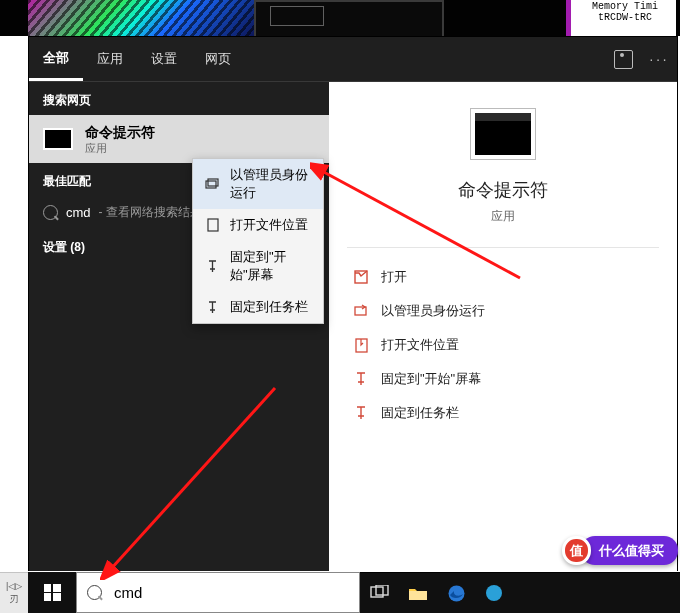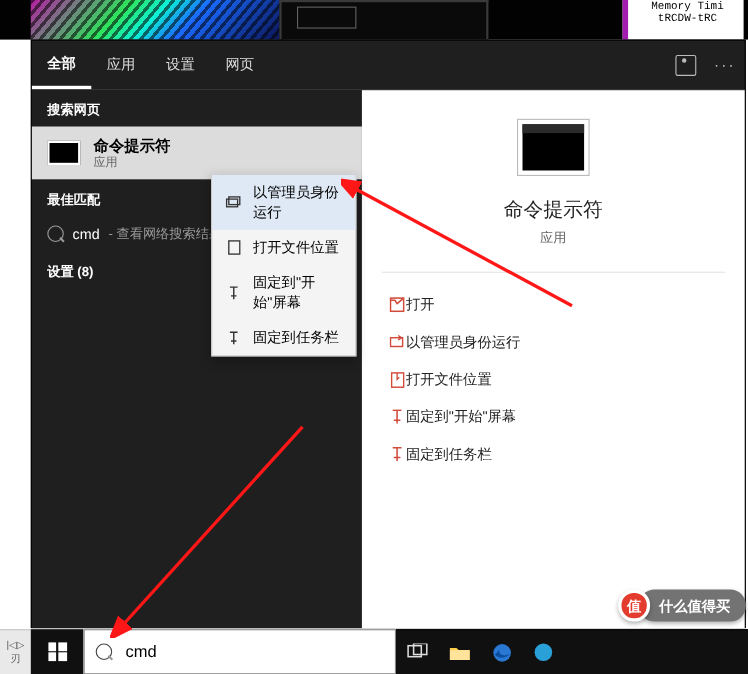--- a/index.html
+++ b/index.html
@@ -35,36 +35,36 @@
 .ctx-item{display:flex;align-items:center;gap:10px;padding:7px 12px;font-size:13px;color:#000;cursor:pointer}
 .ctx-item.hl{background:#dfe9f5}
 .ctx-ico{width:15px;height:15px;display:flex;align-items:center;justify-content:center;flex:0 0 auto;color:#333}
 .det-head{text-align:center;padding-top:26px}
 .det-thumb{width:64px;height:50px;margin:0 auto;background:#fff;border:1px solid #bbb;display:flex;align-items:center;justify-content:center}
 .det-thumb-inner{width:56px;height:42px;background:#000;position:relative}
 .det-thumb-inner::before{content:"";position:absolute;left:0;top:0;right:0;height:8px;background:#2a2a2a}
 .det-title{font-size:18px;margin-top:18px}
 .det-sub{font-size:12px;color:#666;margin-top:6px}
 .sep{height:1px;background:#e5e5e5;margin:22px 18px 12px 18px}
-.act{display:flex;align-items:center;padding:8px 24px;font-size:13px;cursor:pointer}
+.act{display:flex;align-items:center;gap:12px;padding:8px 24px;font-size:13px;cursor:pointer}
 .act .ico{width:16px;height:16px;color:#d24a3a;display:flex;align-items:center;justify-content:center;flex:0 0 auto}
 .taskbar{position:absolute;left:0;bottom:0;width:680px;height:41px;display:flex;align-items:stretch;z-index:5}
 .taskbar .left-mini{width:28px;background:#e9e9e9;border-top:1px solid #c4c4c4;display:flex;flex-direction:column;align-items:center;justify-content:center;gap:2px;color:#555;font-size:9px}
 .start{width:48px;background:#101010;display:flex;align-items:center;justify-content:center}
 .winlogo{width:17px;height:17px;display:grid;grid-template-columns:1fr 1fr;grid-template-rows:1fr 1fr;gap:1.5px}
 .winlogo span{background:#fff}
 .searchbox{flex:0 0 284px;background:#fff;border:1px solid #888;display:flex;align-items:center;padding:0 10px;gap:10px;box-sizing:border-box}
 .searchbox input{border:none;outline:none;font-size:15px;width:100%;background:transparent}
 .tb-rest{flex:1;background:#101010;border-top:1px solid #000;position:relative}
 .tb-icons{position:absolute;left:8px;top:0;height:100%;display:flex;align-items:center;gap:14px}
 .tb-icons .tico{width:24px;height:24px;color:#ddd;display:flex;align-items:center;justify-content:center;font-size:16px}
 .pills{position:absolute;right:2px;bottom:48px;display:flex;align-items:lower;gap:0}
 .pill{height:29px;border-radius:14px;font-size:13px;font-weight:700;display:flex;align-items:center;padding:0 14px;color:#fff;box-shadow:0 2px 4px rgba(0,0,0,.3)}
 .pill.badge{background:#e33b2e;width:29px;padding:0;justify-content:center;border:3px solid #fff;box-sizing:border-box;z-index:2}
-.pill.label{background:#737373;margin-left:-10px;padding-left:18px}
+.pill.label{background:#6d28d9;margin-left:-10px;padding-left:18px}
 .arrow{position:absolute;pointer-events:none;z-index:30}
 svg{display:block}
 </style>
 </head>
 <body>
 
 <div class="stage">
   <div class="bg-top">
     <div class="rgb"></div>
     <div class="card"></div>

